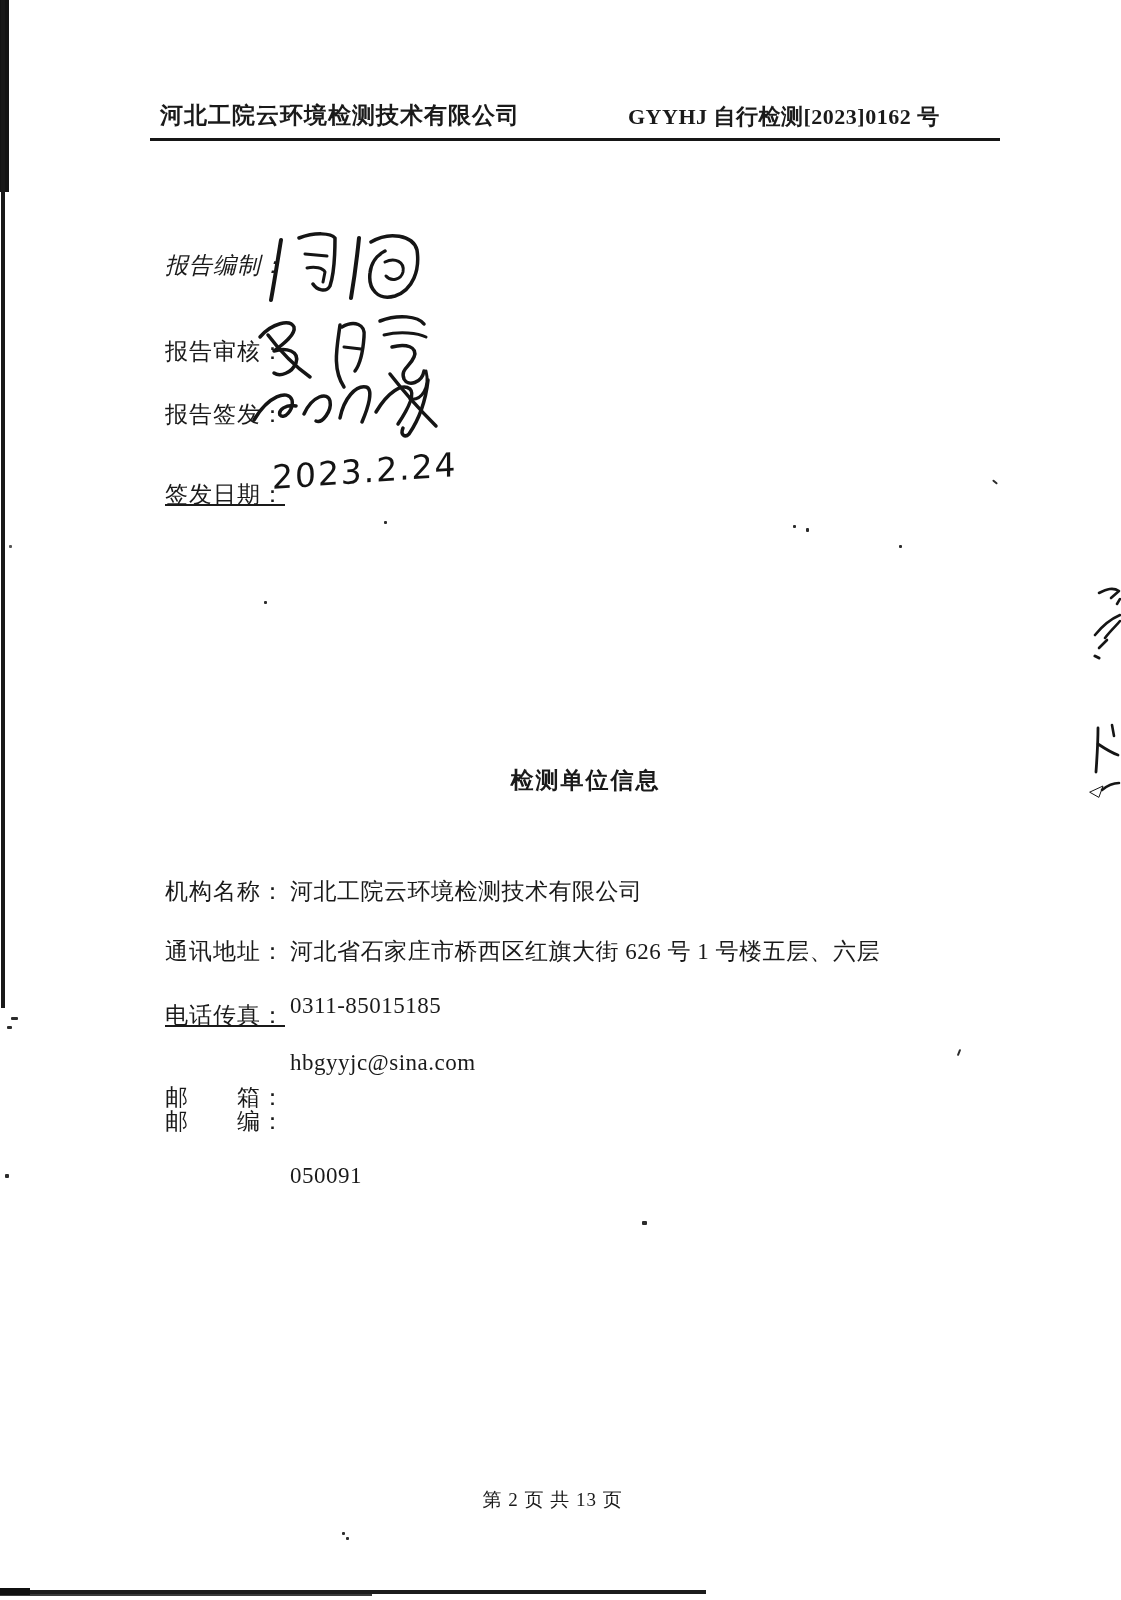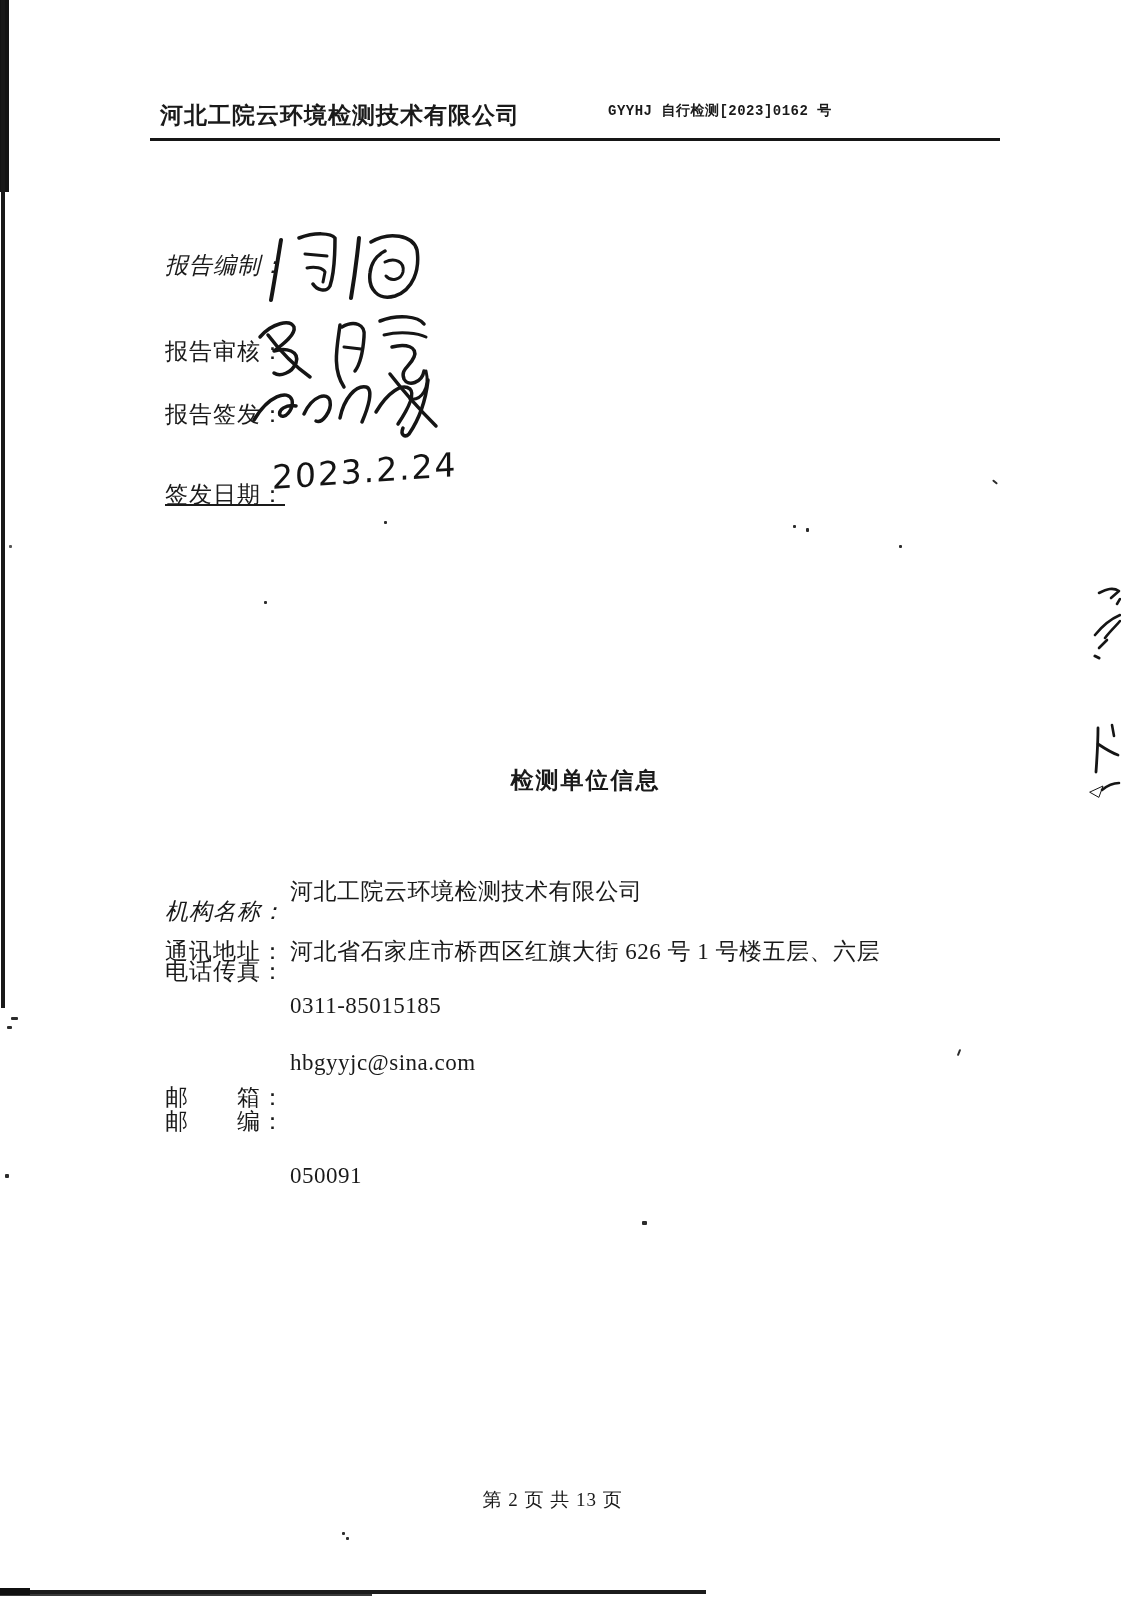--- a/index.html
+++ b/index.html
@@ -4,21 +4,21 @@
 <style>
   html,body{margin:0;padding:0;}
   body{
     width:1121px;height:1600px;position:relative;background:#ffffff;
     font-family:"Liberation Serif","DejaVu Serif",serif;color:#1a1a1a;
     overflow:hidden;
   }
   .abs{position:absolute;}
   .cjk{font-family:"Liberation Serif","DejaVu Serif",serif;}
   .hdr-left{left:160px;top:100px;font-size:23px;font-weight:bold;letter-spacing:1px;}
-  .hdr-right{left:608px;top:102px;font-size:14px;font-weight:bold;letter-spacing:0.5px;font-family:Liberation Mono, monospace;}
+  .hdr-right{left:628px;top:102px;font-size:22px;font-weight:bold;letter-spacing:0.5px;}
   .hdr-rule{left:150px;top:138px;width:850px;height:3px;background:#161616;}
   .lbl{font-size:23px;letter-spacing:1px;white-space:pre;}
   .sig-label-1{left:165px;top:250px;font-style:italic;}
   .sig-label-2{left:165px;top:336px;}
   .sig-label-3{left:165px;top:399px;text-align:center;}
   .date-label{left:165px;top:479px;text-decoration:underline;}
   .date-value{
     left:272px;top:458px;font-family:"DejaVu Sans",sans-serif;
     font-size:33px;letter-spacing:2px;color:#141414;
     transform:rotate(-4deg) skewX(-4deg);transform-origin:left bottom;
@@ -84,27 +84,27 @@
   <path stroke-width="3.5" d="M128,46 C140,26 154,17 162,23 C168,29 158,46 150,58"></path>
   <path stroke-width="3.5" d="M142,8 C156,26 172,44 188,60"></path>
   <path stroke-width="3.5" d="M180,14 C178,32 172,52 161,68 C157,72 152,69 155,62"></path>
 </svg>
 
 <div class="abs cjk lbl date-label">签发日期：</div>
 <div class="abs date-value">2023.2.24</div>
 
 <div class="abs cjk section-title">检测单位信息</div>
 
-<div class="abs cjk info-row-label" style="top:896px;font-style:italic;">机构名称：</div>
+<div class="abs cjk info-row-label" style="top:876px;">机构名称：</div>
 <div class="abs cjk info-row-value" style="top:876px;">河北工院云环境检测技术有限公司</div>
 
 <div class="abs cjk info-row-label" style="top:936px;">通讯地址：</div>
 <div class="abs cjk info-row-value" style="top:936px;">河北省石家庄市桥西区红旗大街 626 号 1 号楼五层、六层</div>
 
-<div class="abs cjk info-row-label" style="top:956px;">电话传真：</div>
+<div class="abs cjk info-row-label" style="top:1000px;text-decoration:underline;">电话传真：</div>
 <div class="abs cjk info-row-value" style="top:993px;">0311-85015185</div>
 
 <div class="abs cjk info-row-label" style="top:1050px;margin-top:32px;">邮　　箱：</div>
 <div class="abs cjk info-row-value" style="top:1050px;">hbgyyjc@sina.com</div>
 
 <div class="abs cjk info-row-label" style="top:1106px;">邮　　编：</div>
 <div class="abs cjk info-row-value" style="top:1163px;">050091</div>
 
 <div class="abs cjk footer-page">第 2 页 共 13 页</div>
 

